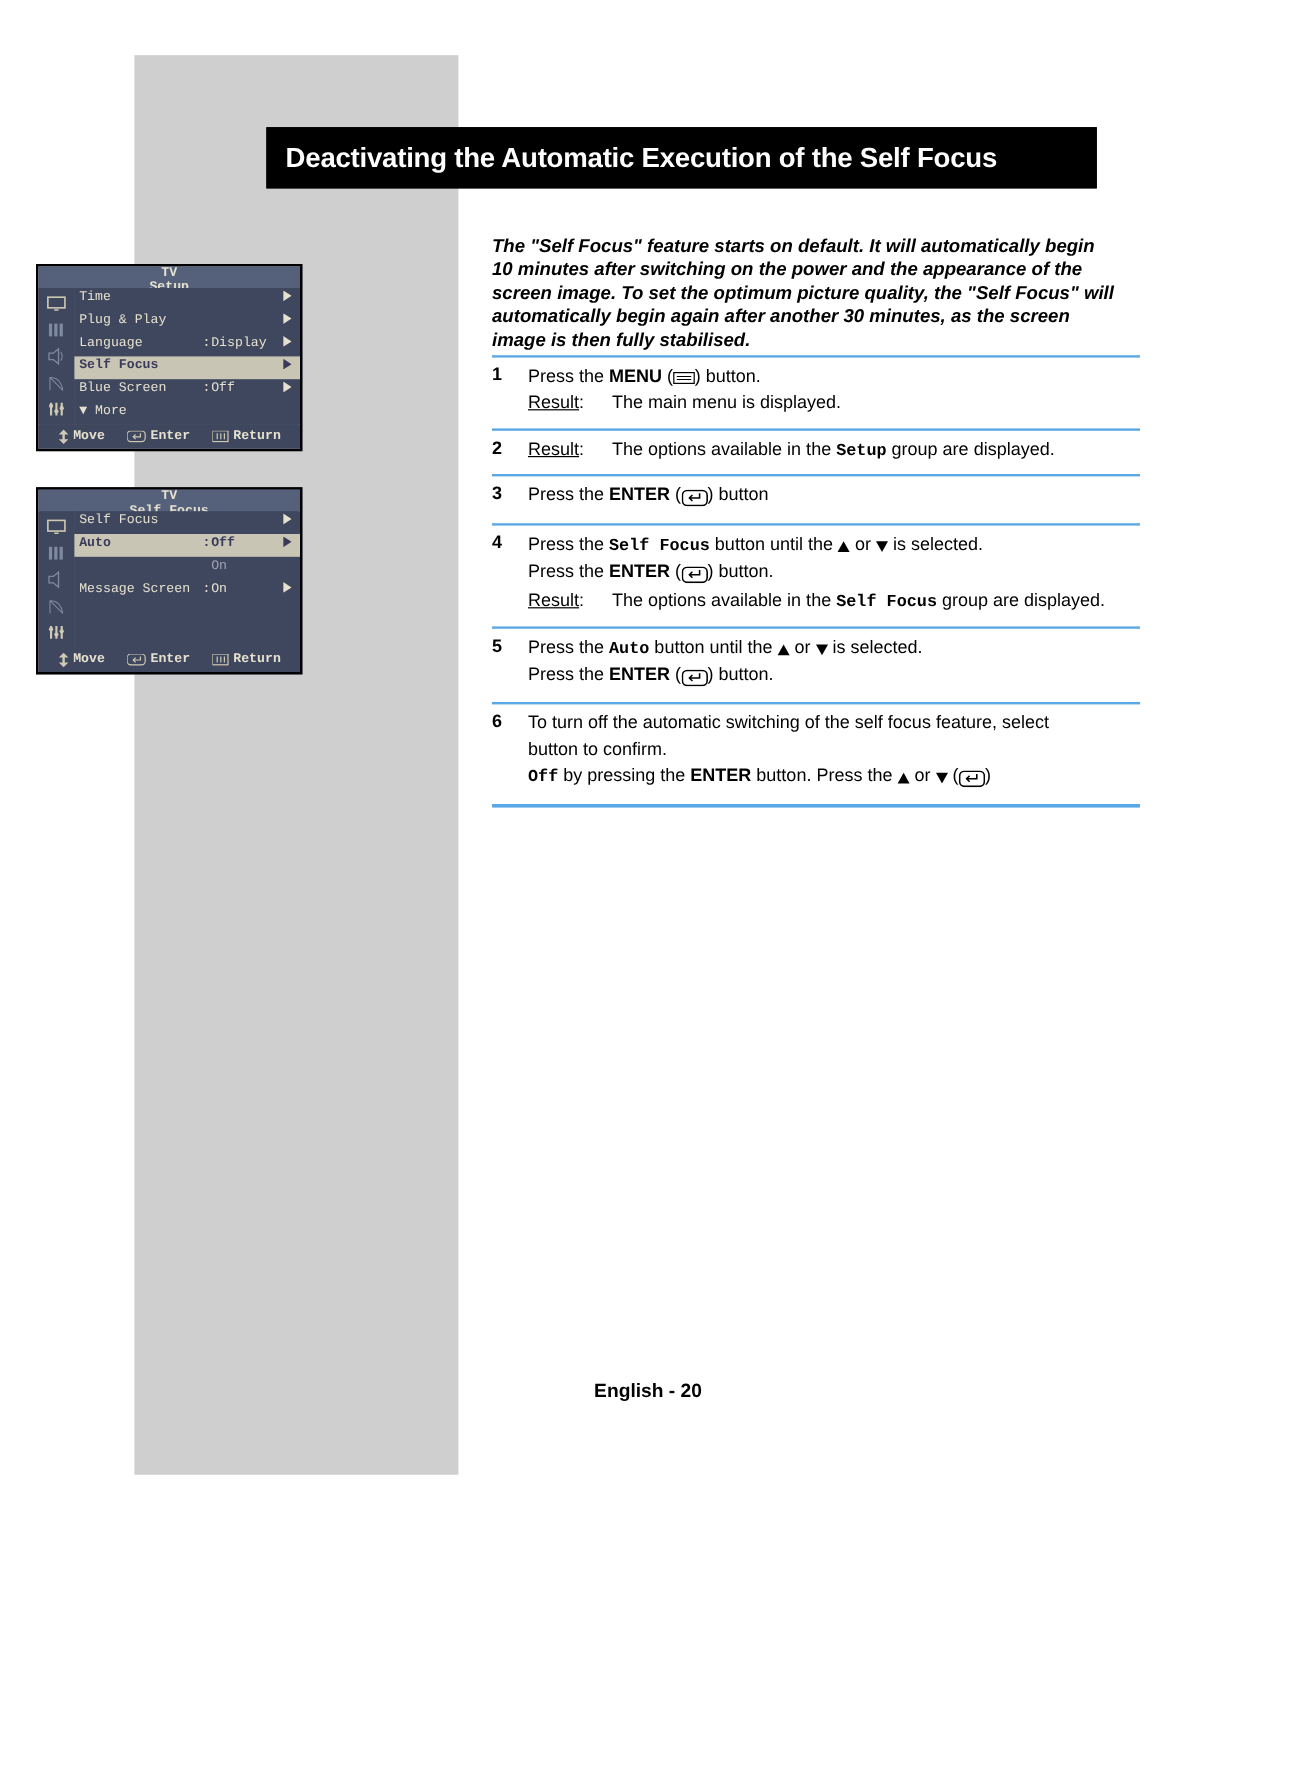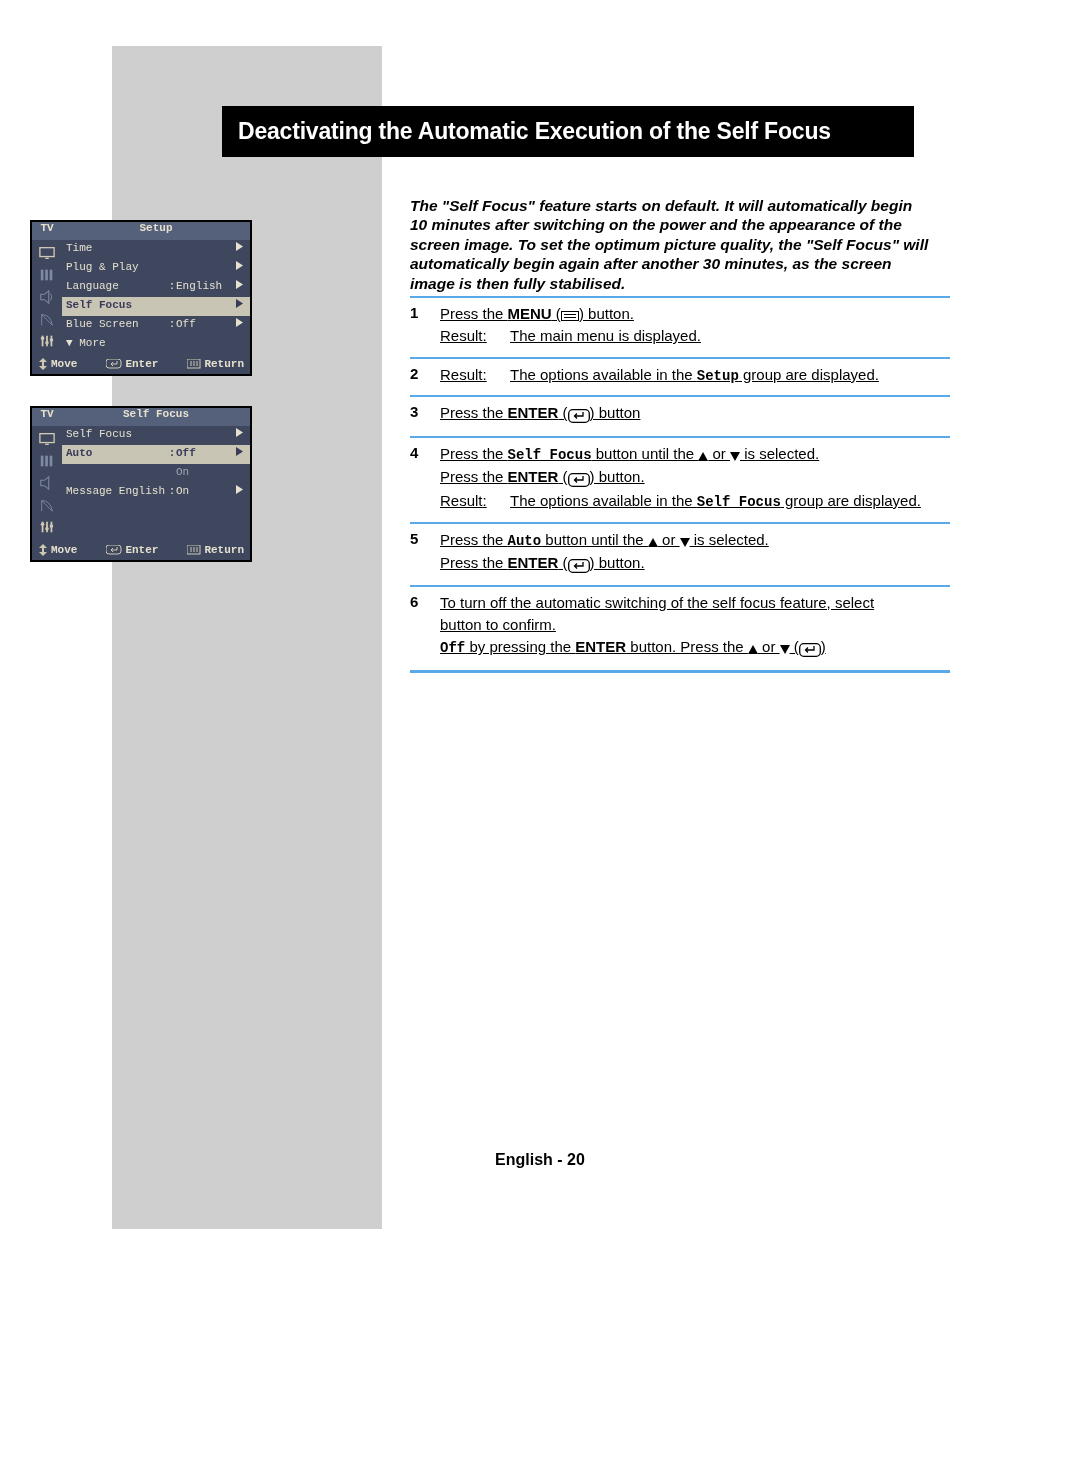--- a/index.html
+++ b/index.html
@@ -64,21 +64,21 @@
     border-top: 2px solid #5aa9e6;
     padding: 6px 0 8px 0;
   }
   .step.last { border-bottom: 3px solid #5aa9e6; }
   .step-num {
     width: 30px;
     font-weight: bold;
     flex: none;
   }
   .step-body { flex: 1; line-height: 1.35; }
-  .step-body .row { margin-bottom: 2px; text-decoration: underline; }
+  .step-body .row { margin-bottom: 2px; }
   .result-label { text-decoration: underline; }
   .mono { font-family: "Courier New", monospace; font-size: 14px; }
   .enter-icon, .menu-icon, .tri-up, .tri-dn {
     display: inline-block;
     vertical-align: -2px;
   }
   .tri-up, .tri-dn {
     width: 0; height: 0;
     border-left: 5px solid transparent;
     border-right: 5px solid transparent;
@@ -109,21 +109,22 @@
     font-size: 11px;
     color: #e6e1cf;
     box-shadow: 0 0 0 1px #fff inset;
   }
   .osd1 { top: 220px; width: 218px; }
   .osd2 { top: 406px; width: 218px; }
   .osd-header {
     display: flex;
     background: #55607a;
     height: 18px;
-    align-items: flex-start;
+    align-items: center;
+    flex-direction: column;
   }
   .osd-header .tv { width: 30px; text-align: center; color:#e6e1cf; font-weight:bold;}
   .osd-header .mt { flex:1; text-align:center; color:#e6e1cf; font-weight:bold; }
   .osd-body { display: flex; }
   .osd-side {
     width: 30px;
     display: flex;
     flex-direction: column;
     justify-content: space-around;
     align-items: center;
@@ -141,21 +142,21 @@
   .osd-row .lbl { flex: 1; white-space: nowrap; }
   .osd-row .sep { width: 8px; text-align:center; }
   .osd-row .val { width: 60px; }
   .osd-row .arr { width: 10px; color:#e6e1cf; }
   .osd-row.sel .arr { color:#3a3a5a; }
   .osd-footer {
     display:flex;
     background:#3e475d;
     height:20px;
     align-items:center;
-    padding: 0 6px;
+    padding: 0 16px;
     justify-content: space-between;
   }
   .osd-footer span { display:flex; align-items:center; gap:3px; }
   .osd-row.dim { color:#9ea4b4; }
 
   .page-foot {
     position: absolute;
     bottom: 60px;
     left: 0; right: 0;
     text-align: center;
@@ -222,21 +223,21 @@
             <span class="lbl">Plug &amp; Play</span>
             <span class="sep"></span>
             <span class="val"></span>
             <span class="arr"><svg width="7" height="9">
                 <polygon points="0,0 7,4.5 0,9" fill="currentColor"></polygon>
               </svg></span>
           </div>
           <div class="osd-row">
             <span class="lbl">Language</span>
             <span class="sep">:</span>
-            <span class="val">English</span>
+            <span class="val">Display</span>
             <span class="arr"><svg width="7" height="9">
                 <polygon points="0,0 7,4.5 0,9" fill="currentColor"></polygon>
               </svg></span>
           </div>
           <div class="osd-row sel">
             <span class="lbl">Self Focus</span>
             <span class="sep"></span>
             <span class="val"></span>
             <span class="arr"><svg width="7" height="9">
                 <polygon points="0,0 7,4.5 0,9" fill="currentColor"></polygon>
@@ -332,21 +333,21 @@
                 <polygon points="0,0 7,4.5 0,9" fill="currentColor"></polygon>
               </svg></span>
           </div>
           <div class="osd-row dim">
             <span class="lbl"></span>
             <span class="sep"></span>
             <span class="val">On</span>
             <span class="arr"></span>
           </div>
           <div class="osd-row">
-            <span class="lbl">Message English</span>
+            <span class="lbl">Message Screen</span>
             <span class="sep">:</span>
             <span class="val">On</span>
             <span class="arr"><svg width="7" height="9">
                 <polygon points="0,0 7,4.5 0,9" fill="currentColor"></polygon>
               </svg></span>
           </div>
           <div class="osd-row">&nbsp;</div>
           <div class="osd-row">&nbsp;</div>
         </div>
     </div>

